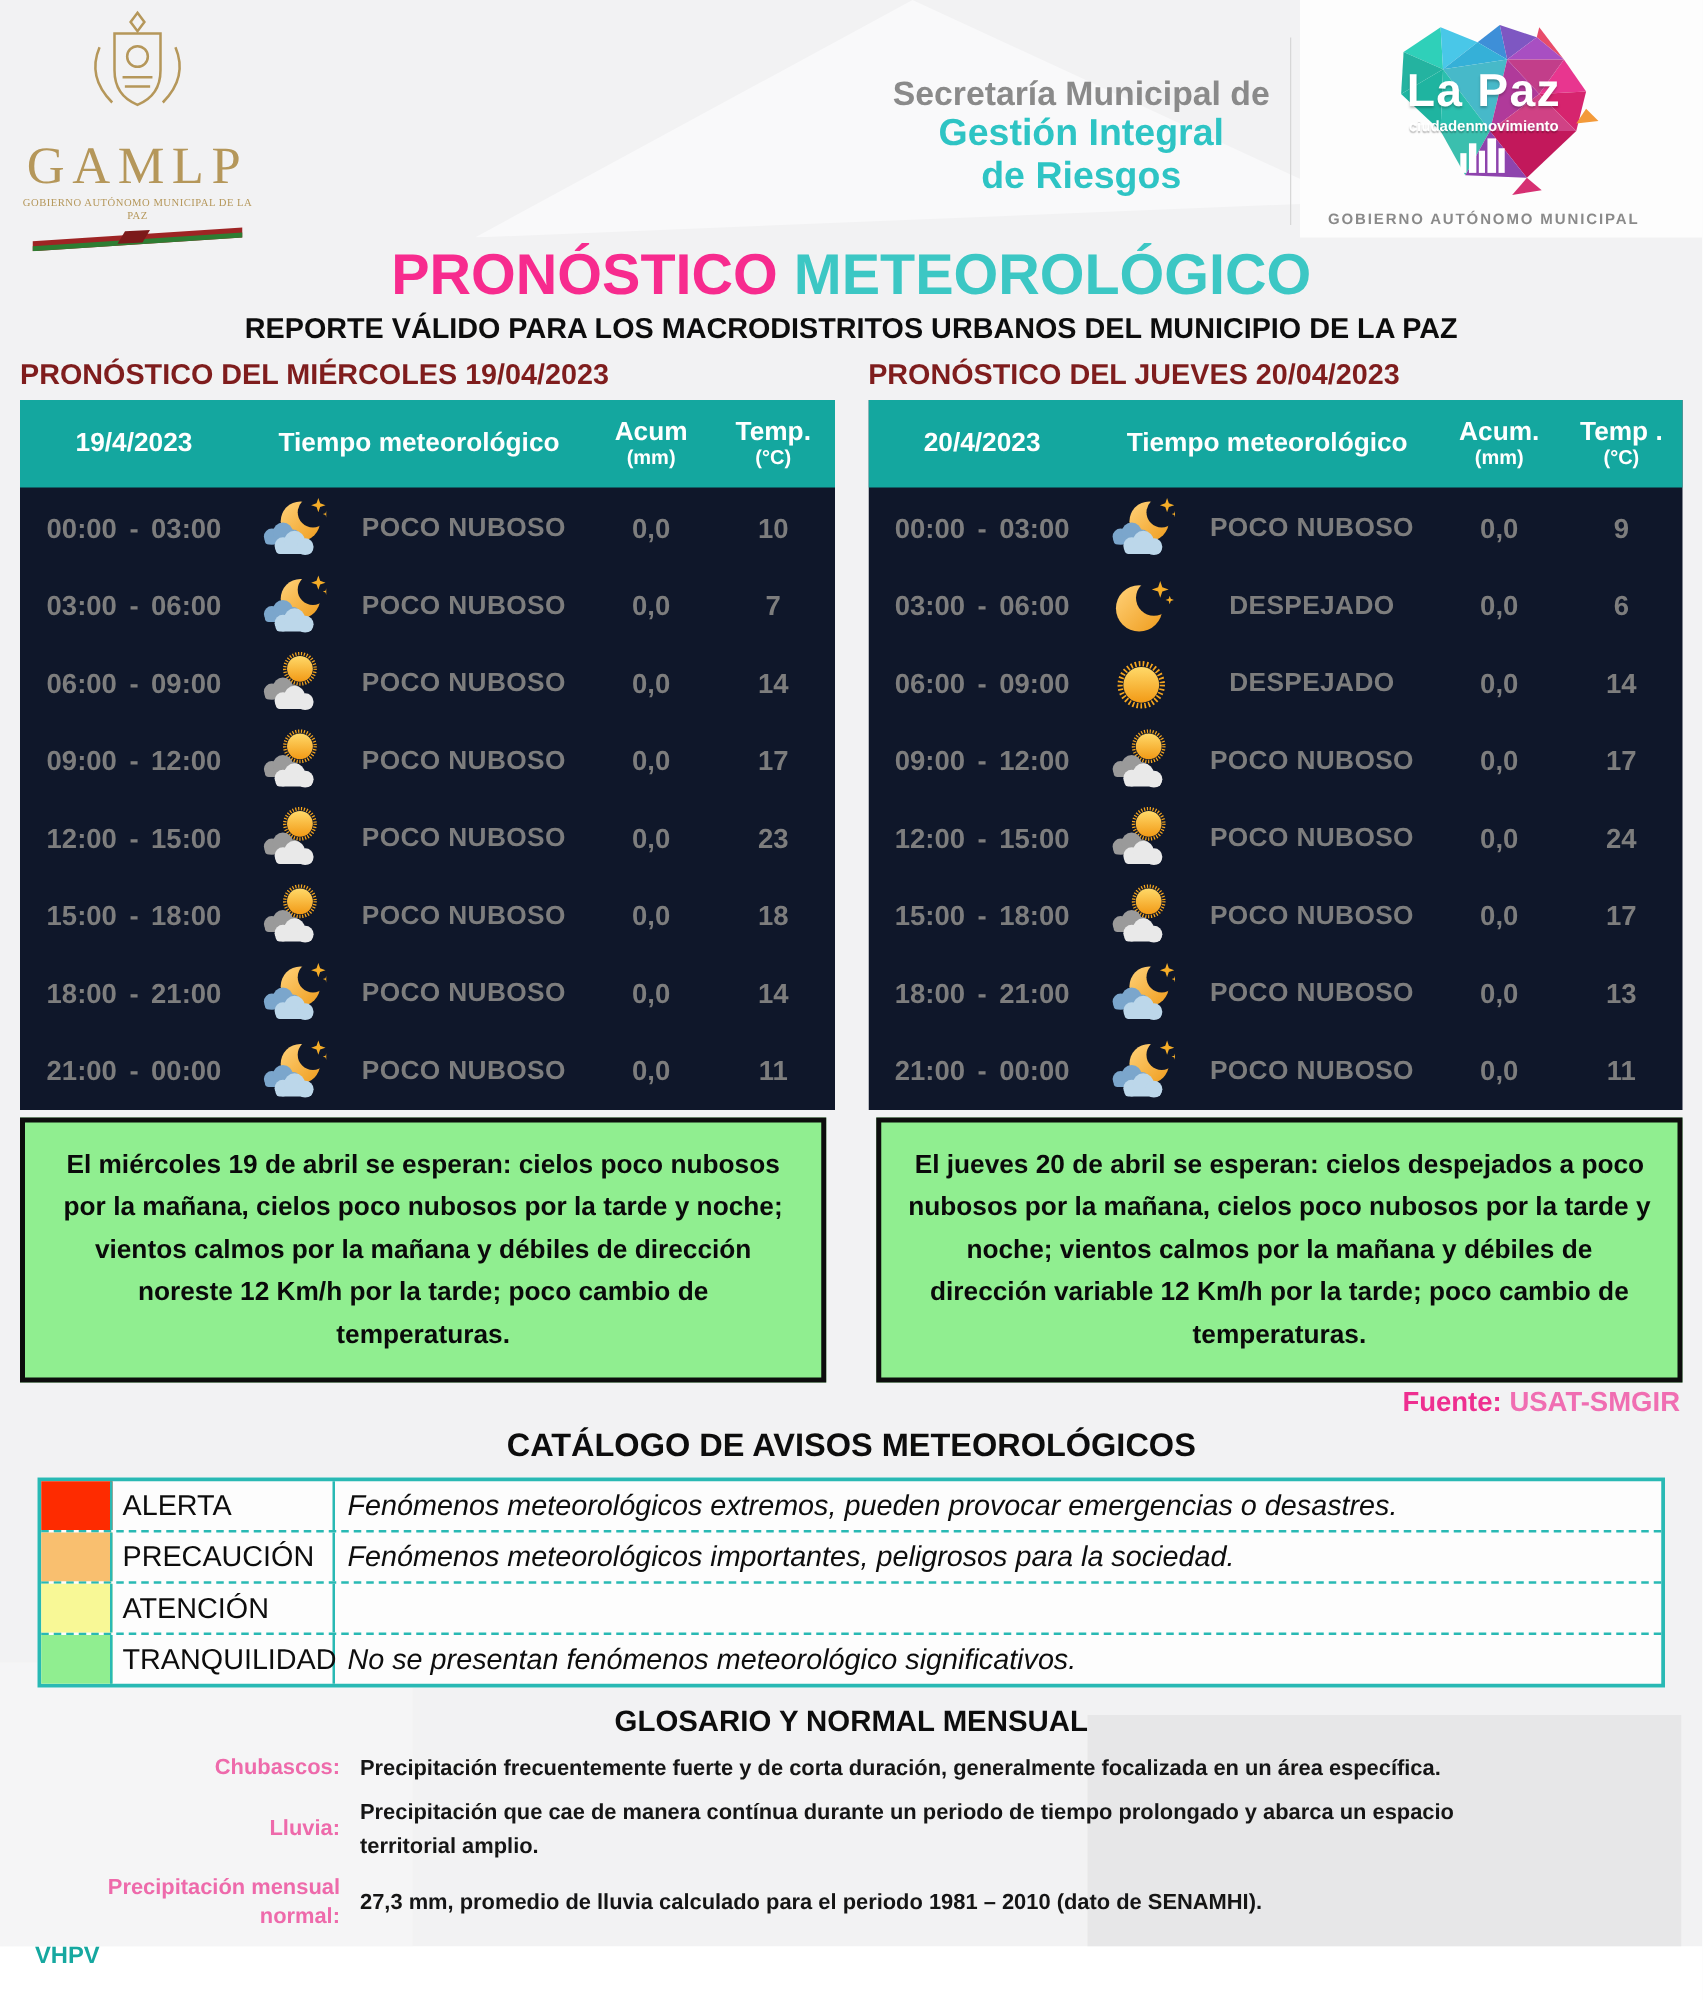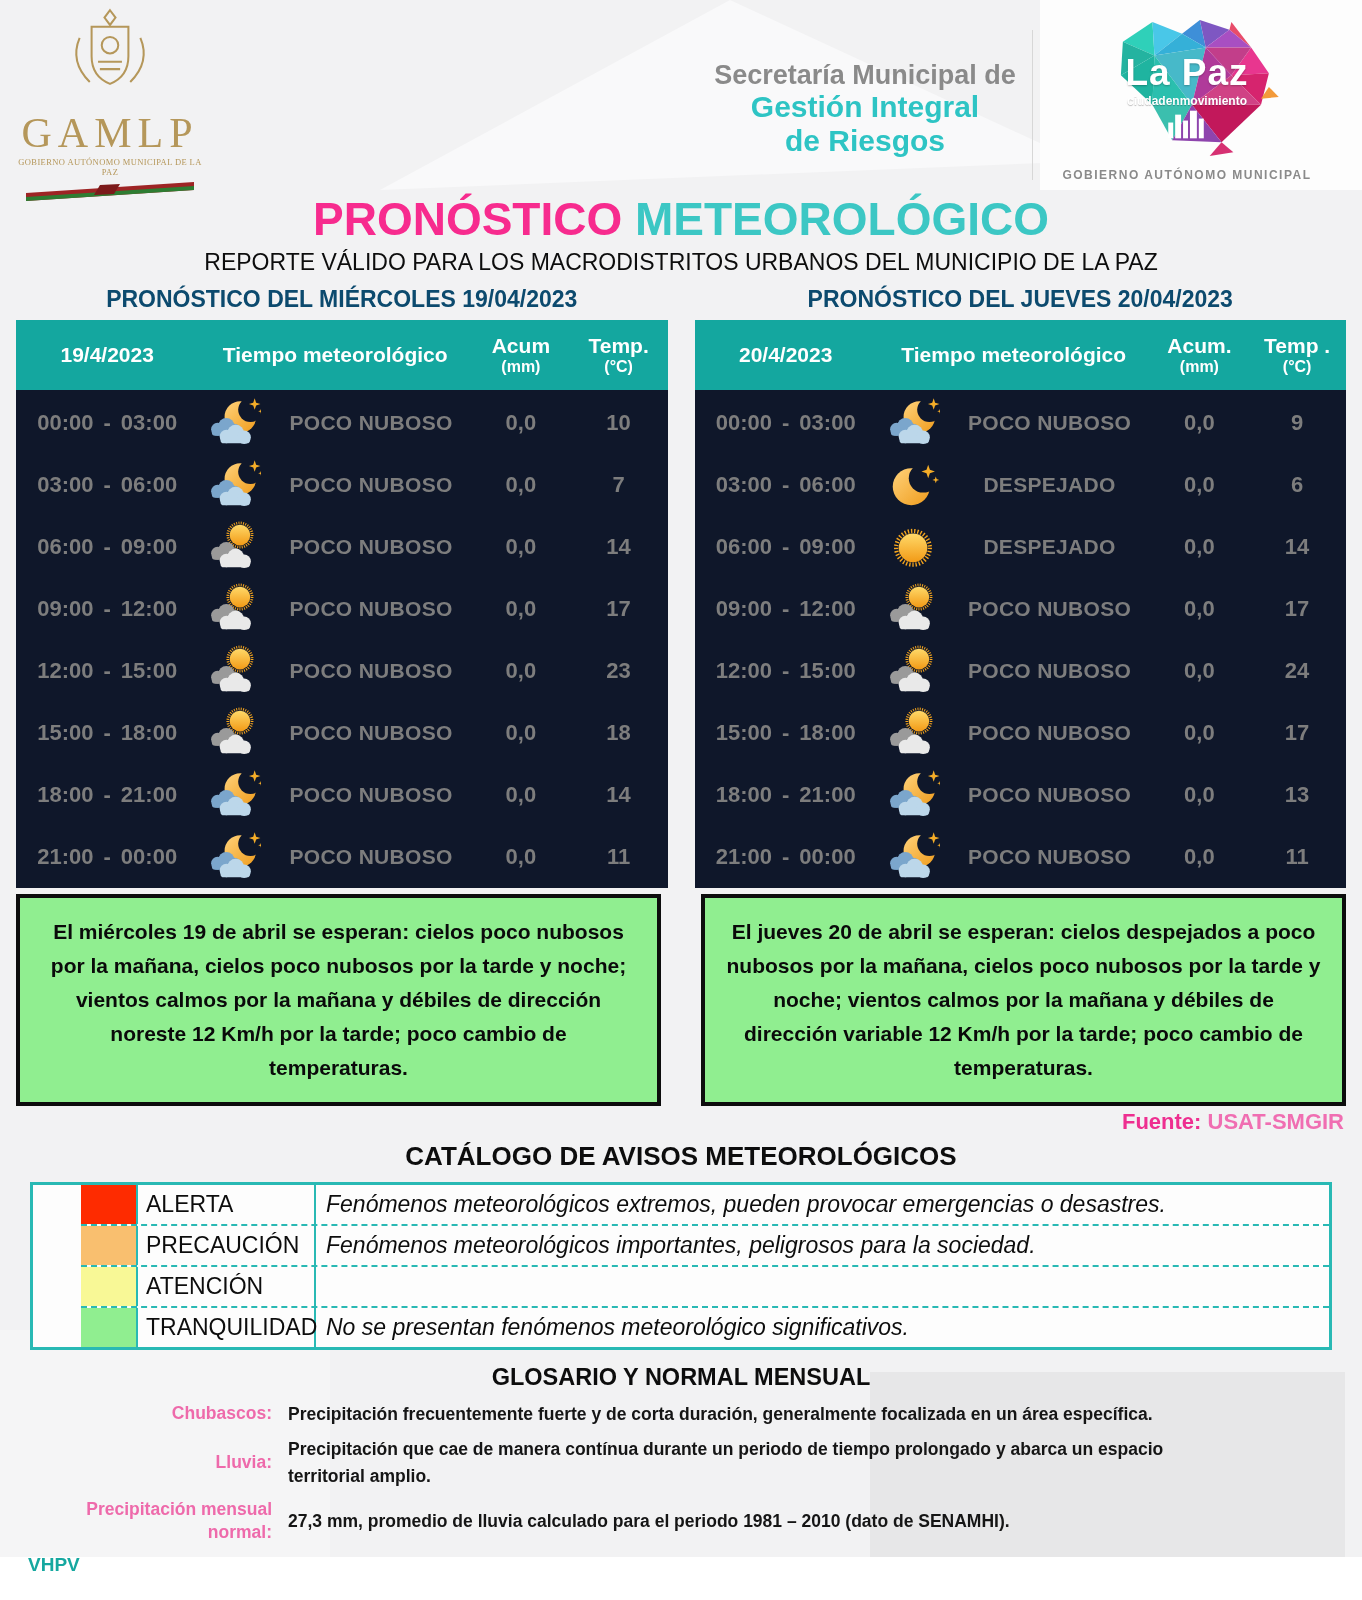--- a/index.html
+++ b/index.html
@@ -29,26 +29,26 @@
   .lp-name{position:absolute;left:0;right:0;top:38px;color:#fff;font-size:37px;font-weight:800;
            text-shadow:0 1px 2px rgba(0,0,0,.25);letter-spacing:1px;}
   .lp-tag{position:absolute;left:0;right:0;top:80px;color:#fff;font-size:12px;font-weight:700;
           text-shadow:0 1px 1px rgba(0,0,0,.25);}
   .lp-sub{color:#8a8a8a;font-size:12px;font-weight:700;letter-spacing:1.5px;margin-top:6px;}
 
   
   .main-title{text-align:center;font-size:46px;font-weight:900;letter-spacing:0;line-height:1;margin-top:4px;}
   .main-title .pink{color:#f72b8e;}
   .main-title .tealt{color:#3cc7c4;}
-  .report-subtitle{text-align:center;font-size:23px;font-weight:400;margin-top:7px;color:#0d0d0d;}
+  .report-subtitle{text-align:center;font-size:23px;font-weight:700;margin-top:7px;color:#0d0d0d;}
 
   
   .cols{display:flex;gap:27px;padding:0 16px;margin-top:10px;}
   .fcol{flex:1;min-width:0;}
-  .fheading{margin:0 0 7px 0;text-align:center;color:#0c4a6e;font-size:23px;font-weight:800;}
+  .fheading{margin:0 0 7px 0;color:#7f1d1d;font-size:23px;font-weight:800;}
   .ftable{background:#0f172a;}
   .thead{background:#14a79f;color:#fff;height:70px;display:grid;
          grid-template-columns:28% 42% 15% 15%;align-items:center;text-align:center;
          font-size:21px;font-weight:800;}
   .hc{display:flex;flex-direction:column;align-items:center;line-height:1.15;}
   .hu{font-size:16px;font-weight:800;}
   .tbody{padding-top:2px;}
   .frow{display:grid;grid-template-columns:28% 11% 31% 15% 15%;align-items:center;height:62px;color:#7d7d7d;}
   .tcell{display:flex;justify-content:center;gap:10px;font-size:22px;font-weight:700;}
   .wicon{display:flex;justify-content:center;align-items:center;}
@@ -61,21 +61,21 @@
   .greenbox{flex:1;box-sizing:border-box;height:212px;border:4px solid #0d0d0d;background:#90ee90;
             display:flex;align-items:center;justify-content:center;text-align:center;
             font-size:21px;font-weight:700;line-height:1.62;padding:10px 20px;color:#0a0a0a;}
   .fuente{text-align:right;padding-right:18px;margin-top:3px;font-size:22px;height:26px;}
   .fuente .fl{color:#ee2f90;font-weight:800;}
   .fuente .fv{color:#f06eb2;font-weight:600;}
 
   
   .catalog-title{text-align:center;font-size:26px;font-weight:800;margin-top:6px;color:#0d0d0d;}
   .catalog{margin:10px 30px 0 30px;border:3px solid #29b9b4;background:#fdfdfd;}
-  .crow{display:grid;grid-template-columns:57px 178px 1fr;height:39px;margin-left:48px;}
+  .crow{display:grid;grid-template-columns:57px 178px 1fr;height:39px;}
   .crow + .crow{border-top:2px dashed #29b9b4;}
   .swatch{border-right:2px solid #29b9b4;}
   .level{border-right:2px solid #29b9b4;display:flex;align-items:center;padding-left:8px;
          font-size:23px;color:#0d0d0d;}
   .cdesc{display:flex;align-items:center;padding-left:10px;font-size:23px;font-style:italic;color:#0d0d0d;}
 
   
   .glossary-title{text-align:center;font-size:23.5px;font-weight:800;margin-top:14px;color:#0d0d0d;}
   .glossary{margin:10px 22px 0 22px;}
   .gentry{display:grid;grid-template-columns:250px 1fr;gap:16px;align-items:center;margin-bottom:9px;}

